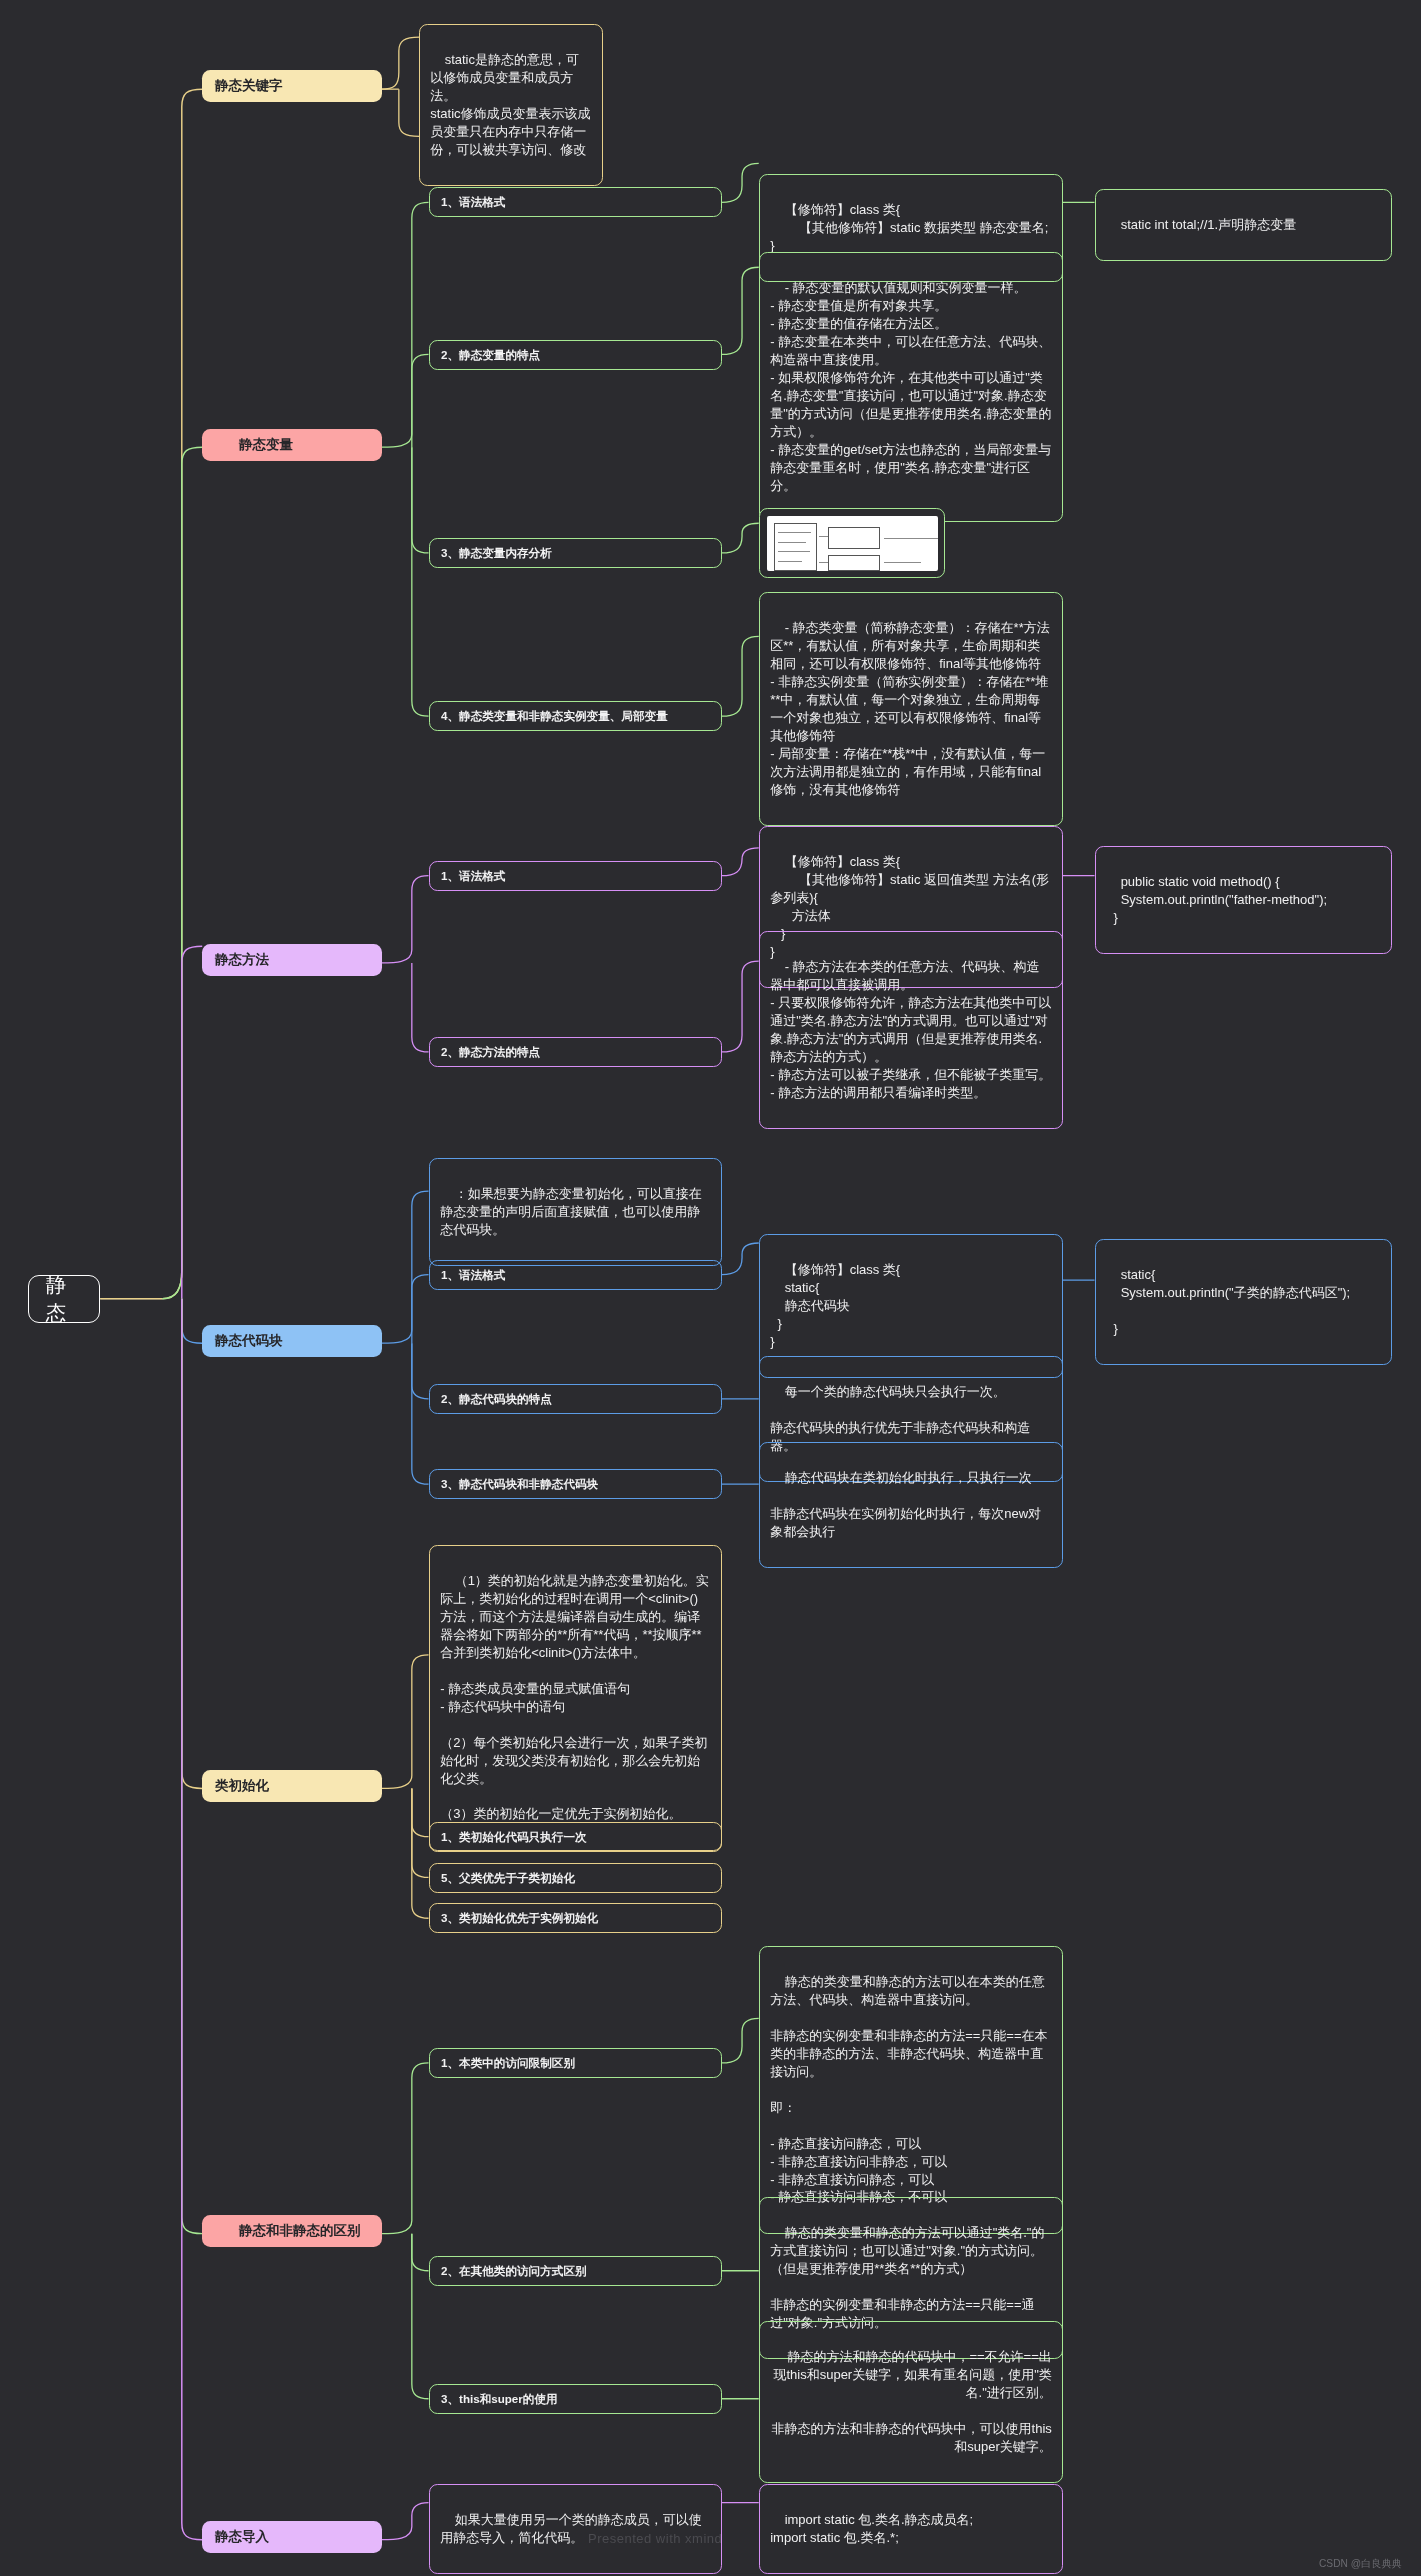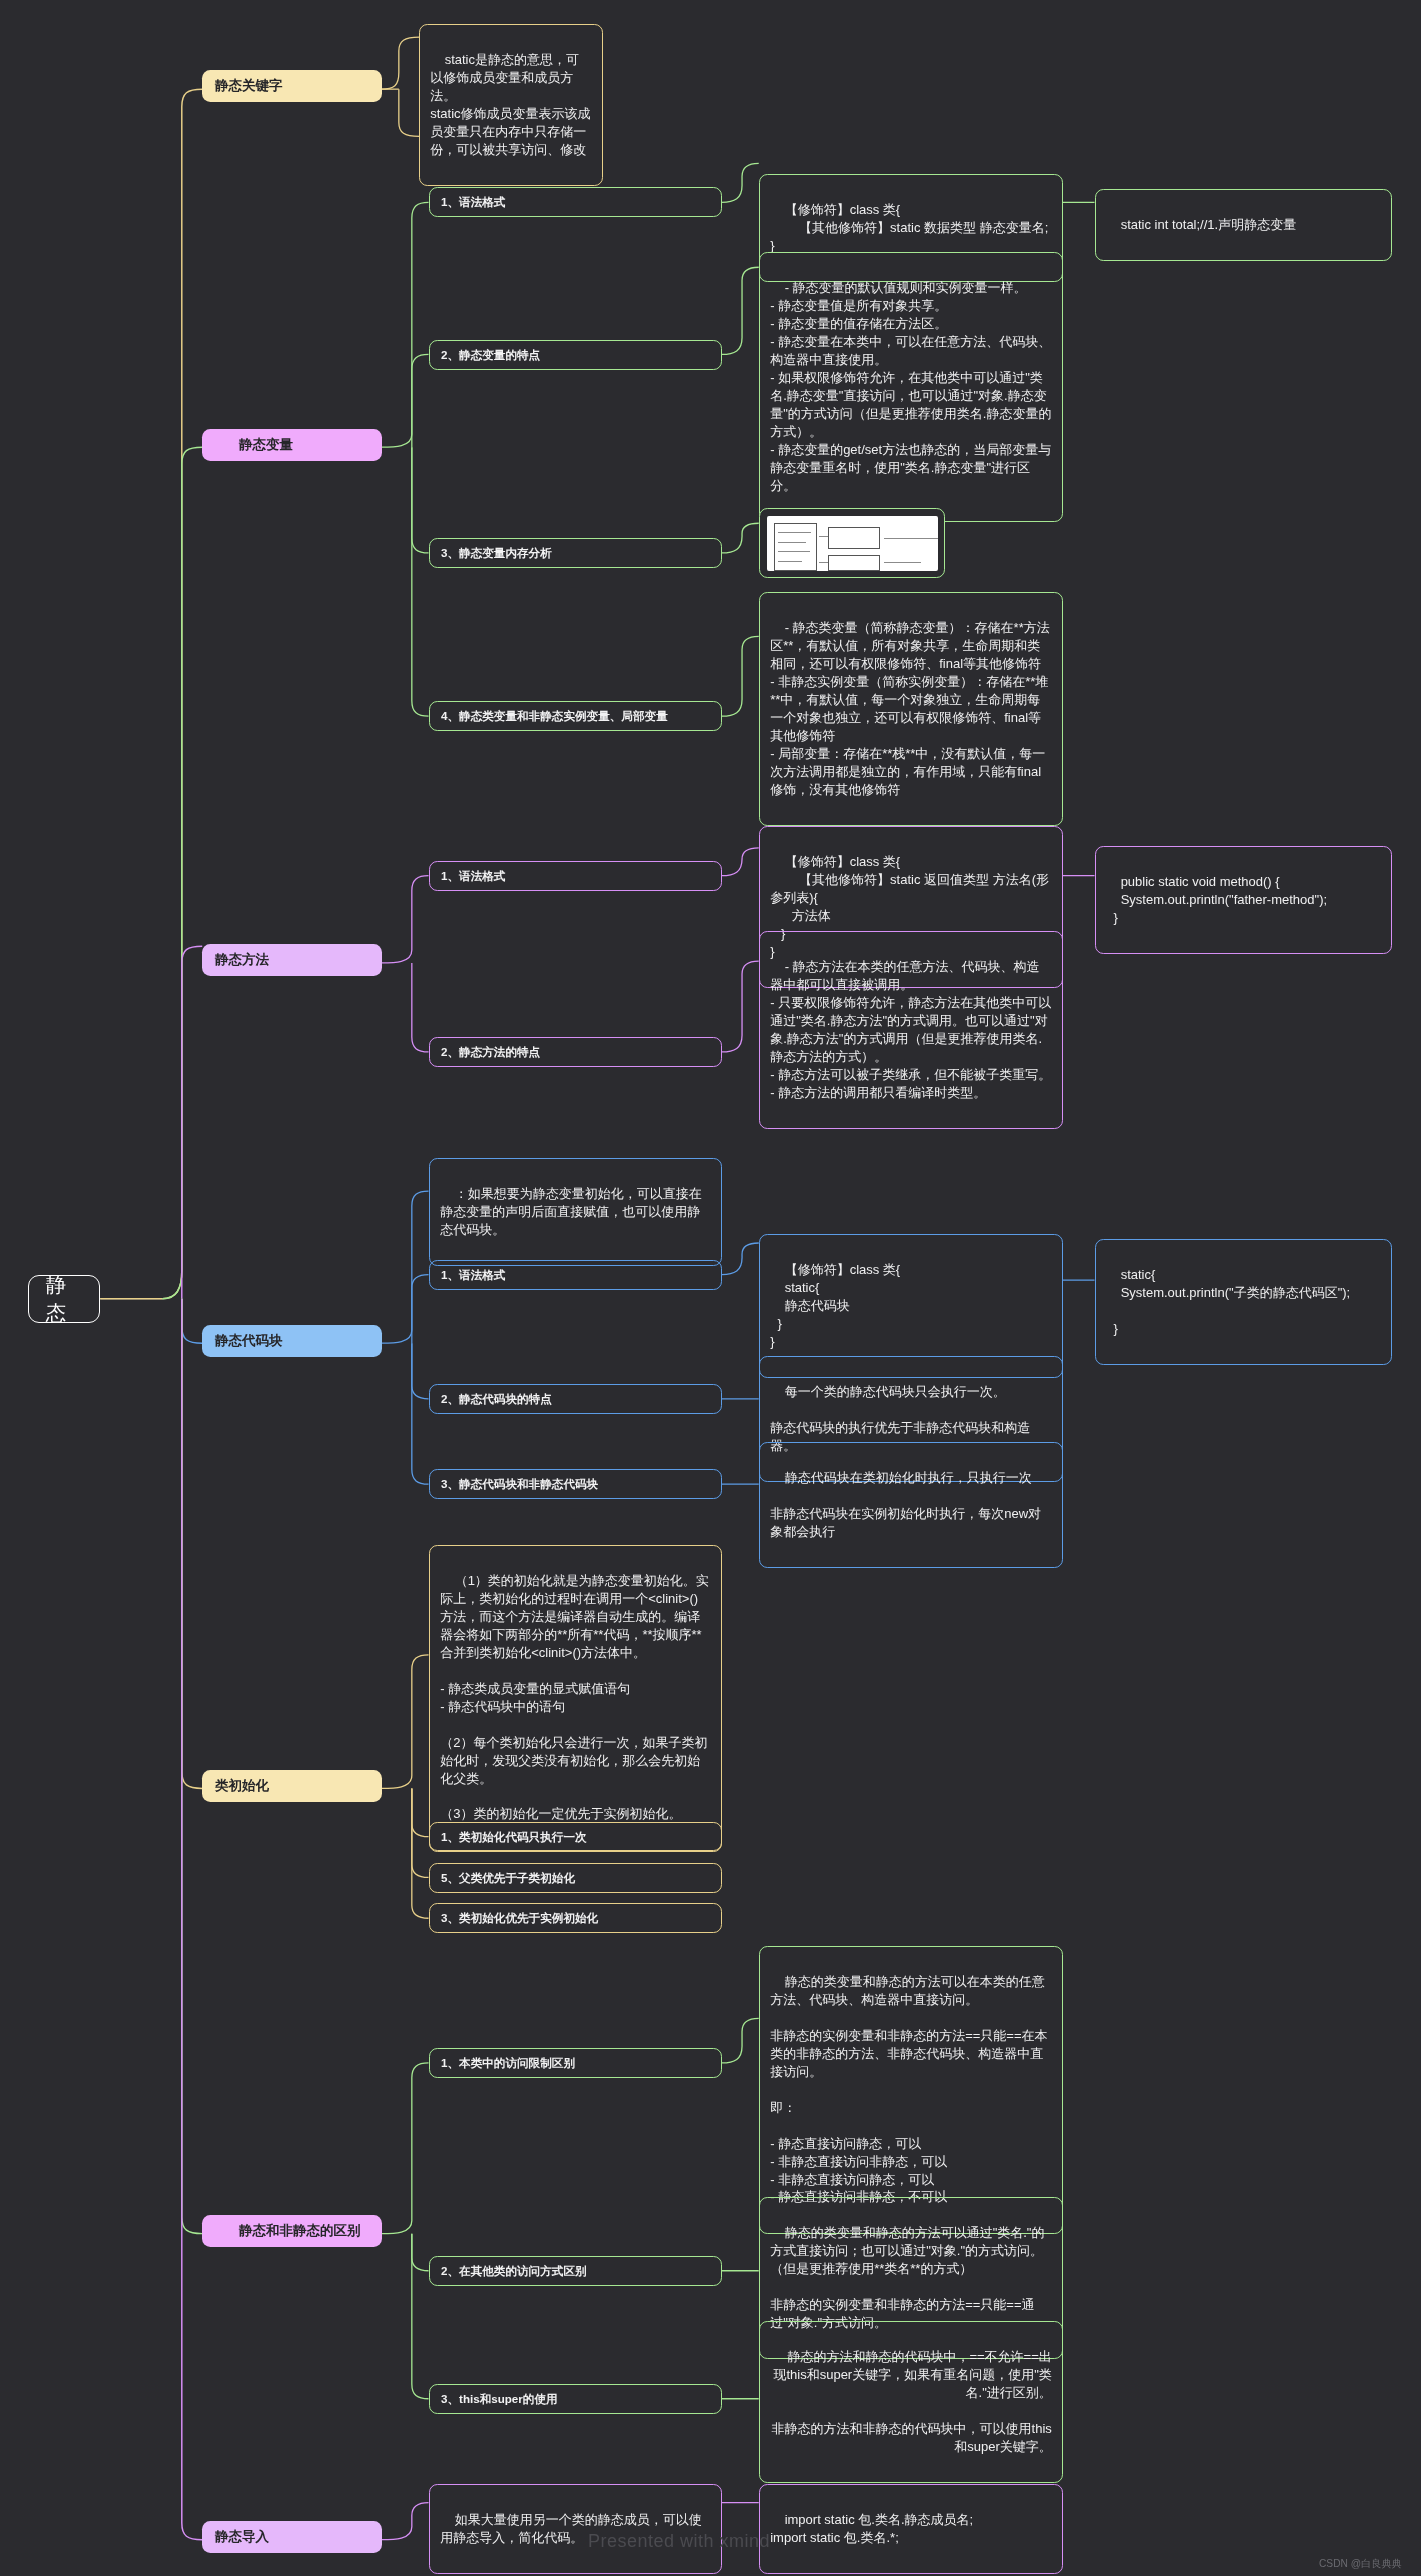--- a/index.html
+++ b/index.html
@@ -41,21 +41,21 @@
   
   .branch {
     color: #262629;
     font-size: 13.5px;
     font-weight: 600;
     border-radius: 8.3px;
     display: flex; align-items: center;
     padding: 8.3px 13px;
   }
   .b-yellow { background: #f8e7b3; }
-  .b-green  { background: #f0abfc; padding-left: 37px; }
+  .b-green  { background: #fca5a5; padding-left: 37px; }
   .b-purple { background: #e5b8fb; }
   .b-blue   { background: #8ec2f5; }
   
   .sub {
     background: transparent;
     color: #f2f2f3;
     font-size: 11.6px;
     font-weight: 600;
     display: flex; align-items: center;
     padding: 7.4px 11px;
@@ -92,21 +92,21 @@
     border-radius: 1.9px;
     position: relative;
     overflow: hidden;
   }
   .imgbox .inner .ln { position: absolute; background: #8b8b8b; }
   .imgbox .inner .bx { position: absolute; border: 0.9px solid #555; }
 
   .watermark {
     position: absolute;
     color: #4b4b50;
-    font-size: 18px;
+    font-size: 13px;
     letter-spacing: 0.5px;
   }
   .credit {
     position: absolute;
     color: #6a6a70;
     font-size: 10.2px;
   }
 </style>
 </head>
 <body style="background: rgb(43, 43, 47);">

